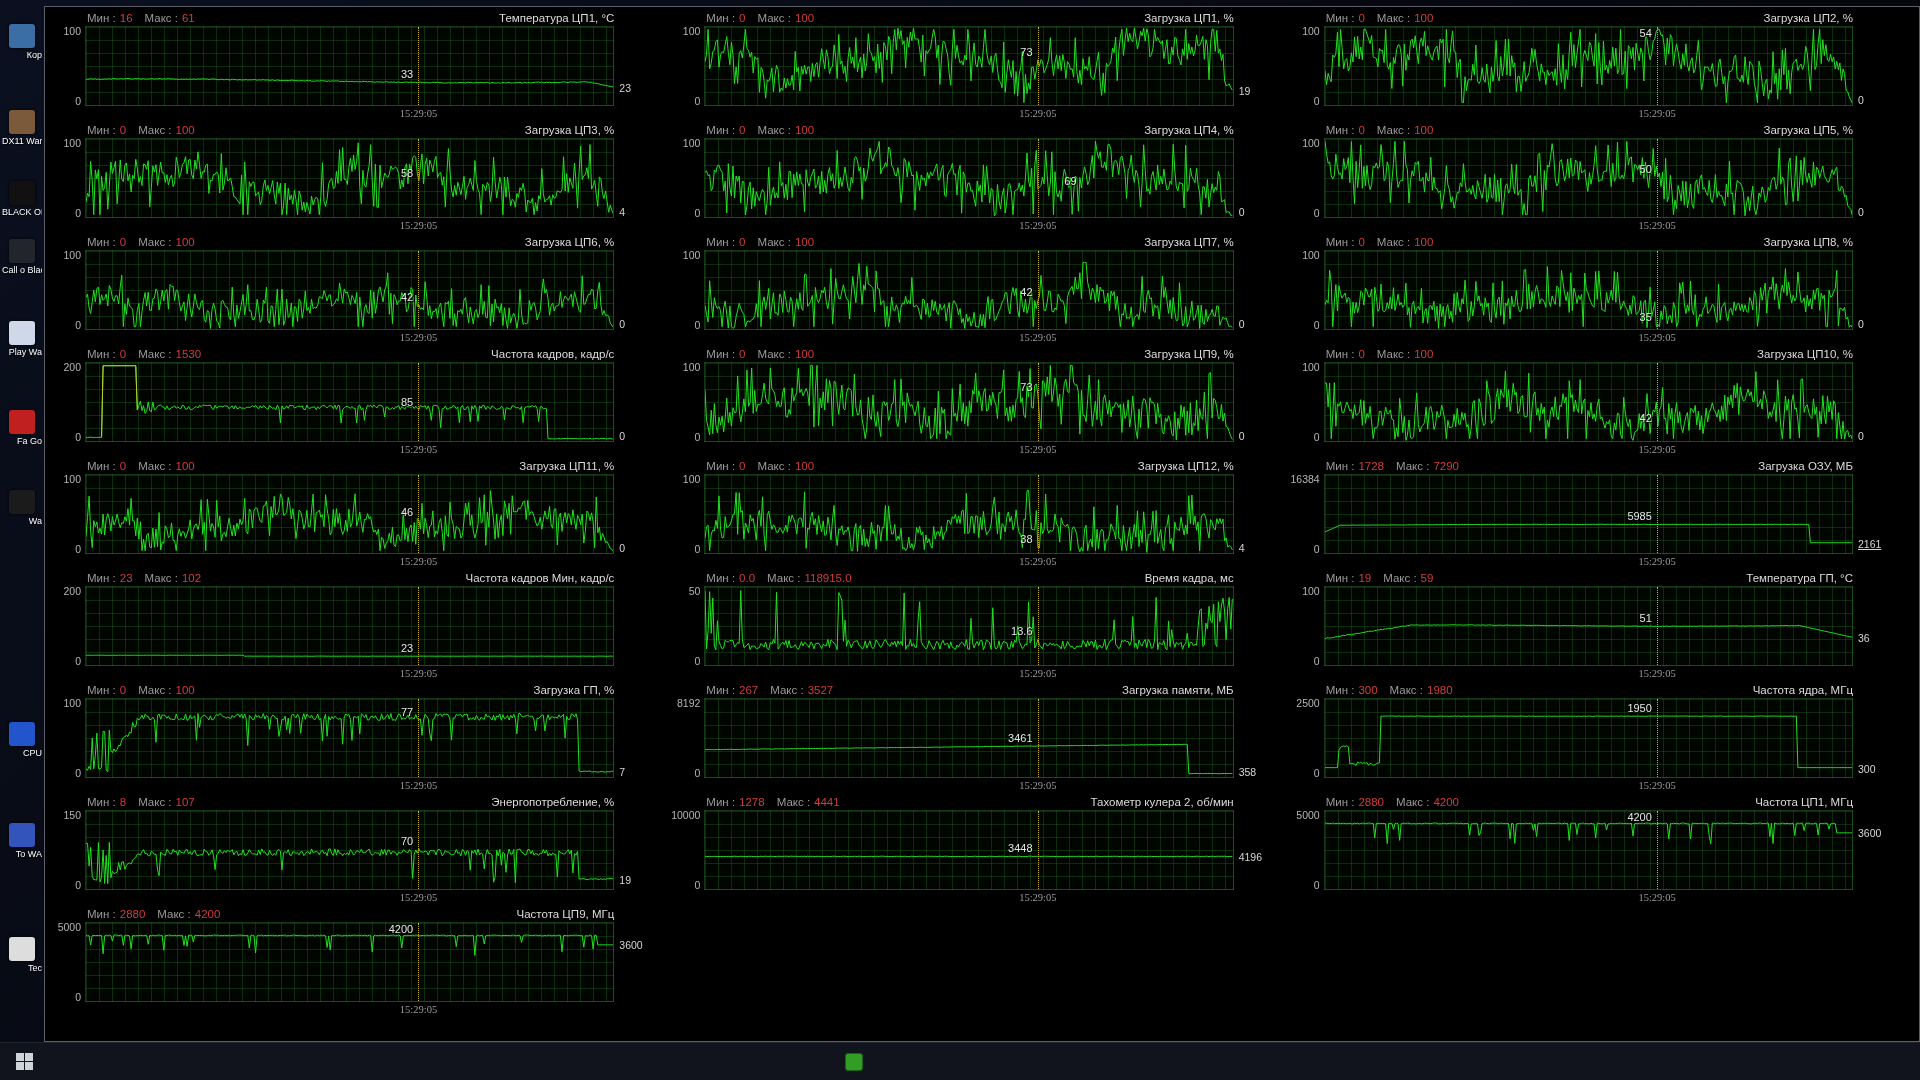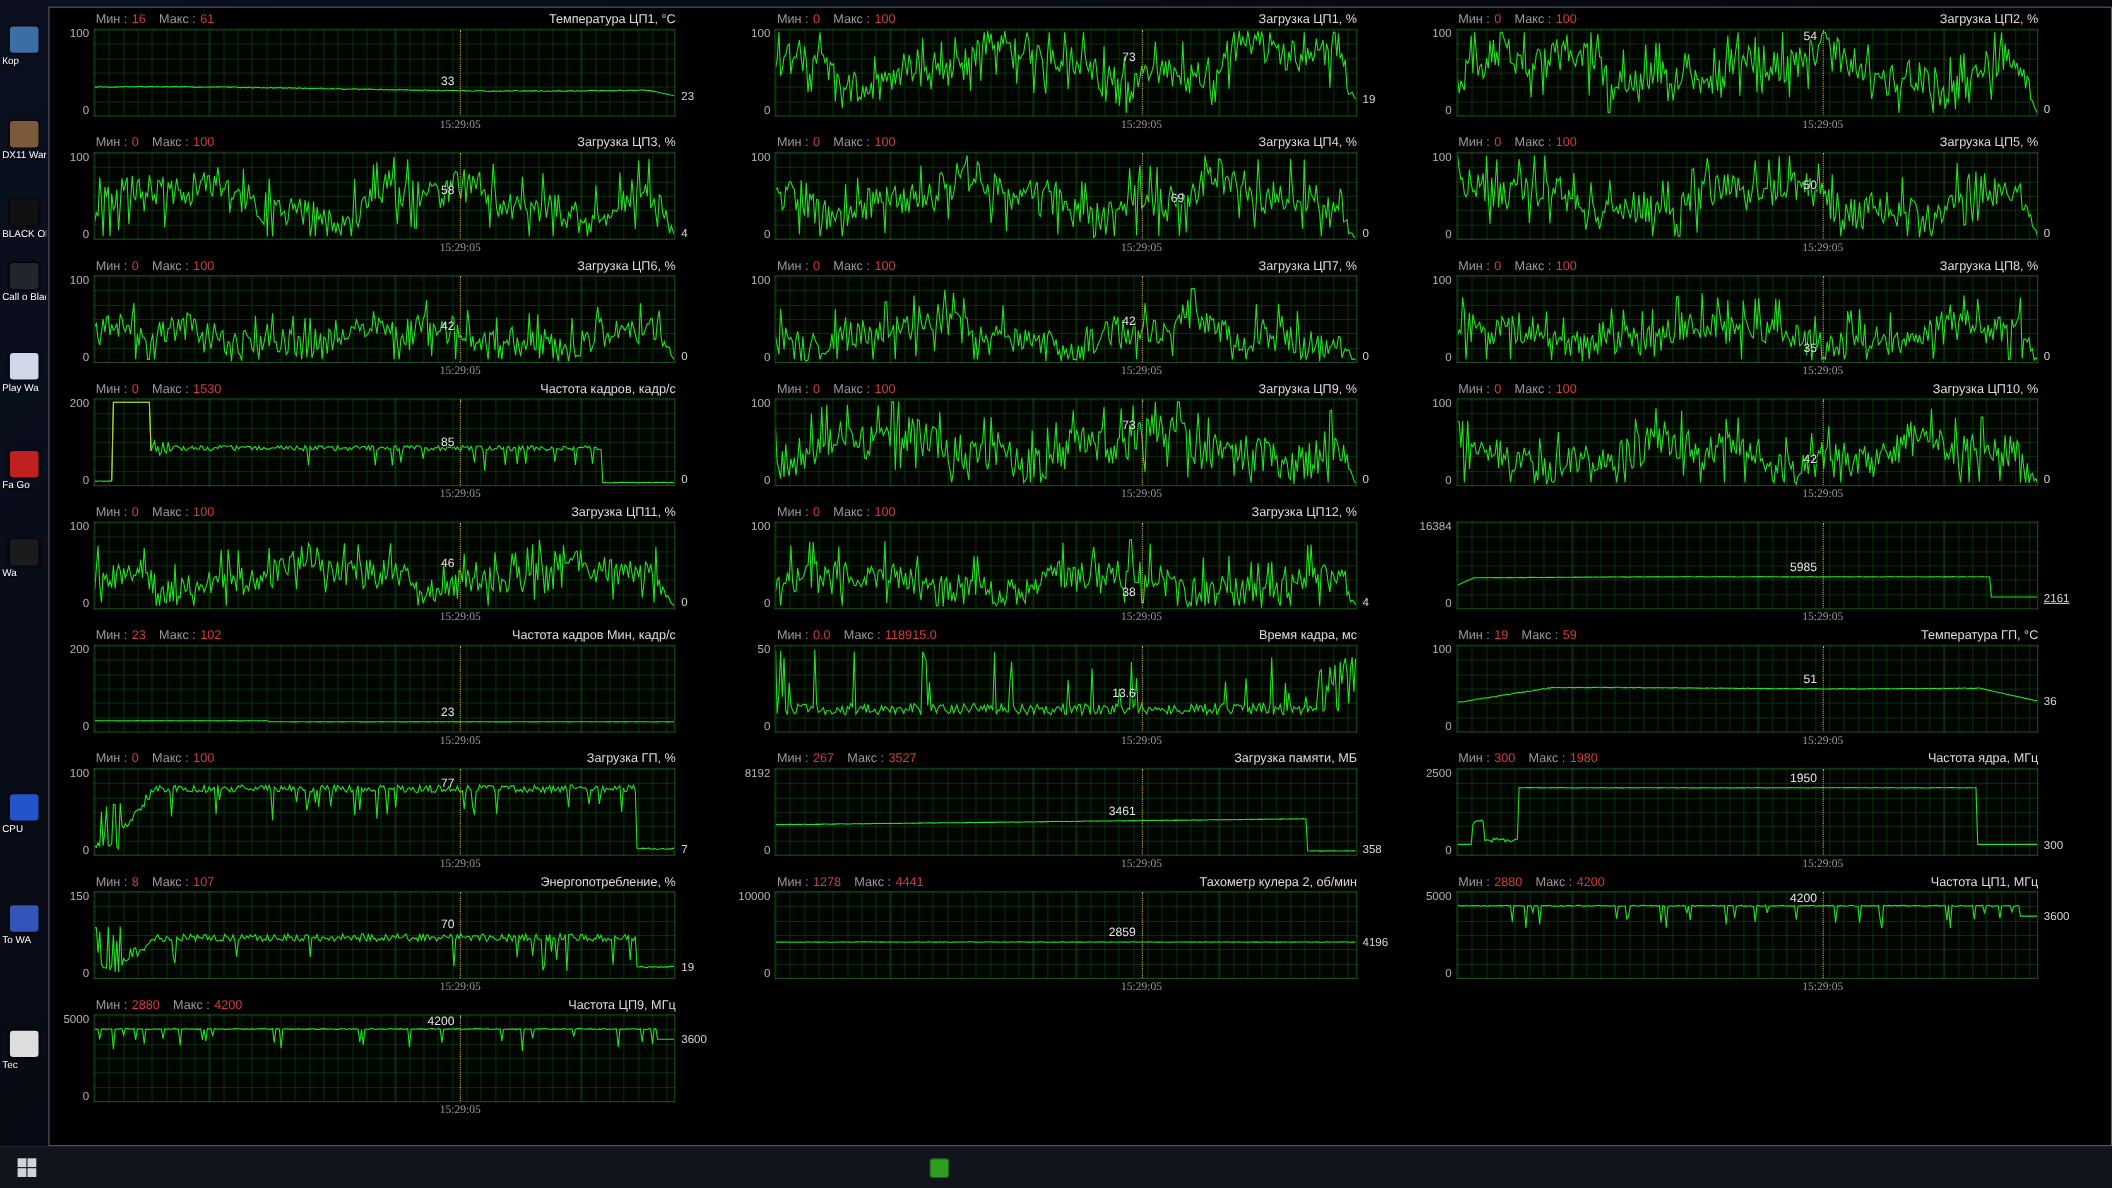--- a/index.html
+++ b/index.html
@@ -1,21 +1,21 @@
 <!DOCTYPE html>
 <html style="--trace: #21e121; --overlay: #c9c92e; --marker: #c8b422; --minmax: #d23c3c;"><head>
 <meta charset="utf-8">
 <style>
   *{margin:0;padding:0;box-sizing:border-box;}
   html,body{width:1920px;height:1080px;overflow:hidden;background:#06080d;
     font-family:"Liberation Sans","DejaVu Sans",sans-serif;}
   .desktop{position:absolute;inset:0;background:linear-gradient(135deg,#0b1020 0%,#05070c 60%,#03040a 100%);}
   
   .icons{position:absolute;left:0;top:0;width:44px;height:1042px;overflow:hidden;}
-  .dicon{position:absolute;left:2px;width:40px;text-align:left;cursor:pointer;}
+  .dicon{position:absolute;left:2px;width:40px;text-align:right;cursor:pointer;}
   .dicon:nth-child(1){top:24px;}
   .dicon:nth-child(2){top:110px;}
   .dicon:nth-child(3){top:181px;}
   .dicon:nth-child(4){top:239px;}
   .dicon:nth-child(5){top:321px;}
   .dicon:nth-child(6){top:410px;}
   .dicon:nth-child(7){top:490px;}
   .dicon:nth-child(8){top:722px;}
   .dicon:nth-child(9){top:823px;}
   .dicon:nth-child(10){top:937px;}
@@ -491,21 +491,21 @@
             </div>
             <div class="p-ylab">
               <span>10000</span>
               <span>0</span>
             </div>
             <div class="p-plot">
               <svg viewBox="0 0 1000 100" preserveAspectRatio="none">
                 <polyline points="0.0,58.17 2.9,58.30 5.9,58.36 8.8,58.12 11.8,58.29 14.7,58.26 17.7,58.10 20.6,58.24 23.6,58.31 26.5,58.37 29.5,58.36 32.4,58.42 35.4,58.49 38.3,58.22 41.3,58.40 44.2,58.18 47.2,58.45 50.1,58.38 53.1,58.12 56.0,57.91 59.0,58.17 61.9,58.46 64.9,58.21 67.8,58.03 70.8,58.27 73.7,58.19 76.7,58.29 79.6,58.42 82.6,58.01 85.5,58.14 88.5,58.17 91.4,58.39 94.4,58.50 97.3,58.47 100.3,58.47 103.2,58.40 106.2,57.92 109.1,58.39 112.1,58.13 115.0,57.92 118.0,58.25 120.9,58.21 123.9,58.08 126.8,58.07 129.8,58.46 132.7,58.39 135.7,58.28 138.6,58.04 141.6,58.07 144.5,58.19 147.5,58.17 150.4,57.96 153.4,58.04 156.3,57.94 159.3,58.36 162.2,57.93 165.2,57.99 168.1,58.20 171.1,57.98 174.0,58.21 177.0,58.17 179.9,58.33 182.9,58.04 185.8,58.27 188.8,57.96 191.7,58.46 194.7,57.96 197.6,58.29 200.6,58.12 203.5,58.11 206.5,58.25 209.4,58.32 212.4,58.08 215.3,58.12 218.3,58.21 221.2,58.39 224.2,58.42 227.1,58.43 230.1,58.23 233.0,58.11 236.0,58.45 238.9,58.35 241.9,58.06 244.8,57.92 247.8,58.15 250.7,58.45 253.7,58.16 256.6,58.42 259.6,58.11 262.5,57.98 265.5,58.07 268.4,58.19 271.4,58.44 274.3,58.26 277.3,58.22 280.2,58.39 283.2,57.94 286.1,58.30 289.1,58.27 292.0,57.93 295.0,58.11 297.9,58.39 300.9,58.43 303.8,58.43 306.8,58.25 309.7,58.27 312.7,58.20 315.6,58.13 318.6,58.32 321.5,58.15 324.5,58.04 327.4,58.18 330.4,58.21 333.3,57.96 336.3,57.95 339.2,57.93 342.2,58.39 345.1,58.10 348.1,58.32 351.0,58.47 354.0,58.32 356.9,58.38 359.9,58.18 362.8,58.04 365.8,58.19 368.7,58.00 371.7,58.23 374.6,58.29 377.6,58.07 380.5,58.15 383.5,58.29 386.4,58.41 389.4,58.20 392.3,57.91 395.3,58.44 398.2,58.19 401.2,58.42 404.1,58.15 407.1,58.04 410.0,58.10 413.0,58.37 415.9,58.15 418.9,58.00 421.8,58.02 424.8,57.94 427.7,58.20 430.7,57.94 433.6,58.38 436.6,58.03 439.5,58.44 442.5,58.27 445.4,57.92 448.4,58.40 451.3,58.26 454.3,57.99 457.2,58.03 460.2,57.98 463.1,58.32 466.1,58.43 469.0,58.32 472.0,58.42 474.9,58.48 477.9,58.25 480.8,58.20 483.8,58.50 486.7,58.41 489.7,58.34 492.6,58.06 495.6,57.99 498.5,58.26 501.5,58.45 504.4,58.20 507.4,58.40 510.3,58.00 513.3,57.99 516.2,58.44 519.2,58.12 522.1,58.33 525.1,58.33 528.0,58.36 531.0,58.43 533.9,58.48 536.9,58.09 539.8,57.93 542.8,58.22 545.7,58.14 548.7,58.40 551.6,58.35 554.6,58.45 557.5,57.90 560.5,58.31 563.4,57.95 566.4,58.10 569.3,58.33 572.3,58.39 575.2,58.26 578.2,57.94 581.1,58.21 584.1,58.22 587.0,58.38 590.0,58.49 592.9,58.13 595.9,58.01 598.8,58.41 601.8,58.34 604.7,58.34 607.7,58.43 610.6,58.34 613.6,57.91 616.5,57.92 619.5,57.97 622.4,58.38 625.4,58.05 628.3,58.15 631.3,58.08 634.2,58.12 637.2,58.31 640.1,58.10 643.1,58.01 646.0,57.94 649.0,58.09 651.9,58.11 654.9,58.38 657.8,58.14 660.8,58.27 663.7,58.28 666.7,58.23 669.6,58.17 672.6,58.49 675.5,58.44 678.5,58.49 681.4,58.25 684.4,58.47 687.3,58.08 690.3,58.21 693.2,58.23 696.2,58.10 699.1,58.24 702.1,58.12 705.0,58.31 708.0,57.93 710.9,58.18 713.9,58.31 716.8,58.29 719.8,58.35 722.7,58.04 725.7,58.23 728.6,58.46 731.6,58.06 734.5,58.36 737.5,58.50 740.4,57.98 743.4,57.97 746.3,58.23 749.3,58.50 752.2,58.29 755.2,58.24 758.1,58.01 761.1,58.40 764.0,57.94 767.0,58.41 769.9,58.08 772.9,58.17 775.8,57.93 778.8,58.20 781.7,57.95 784.7,58.42 787.6,58.25 790.6,58.26 793.5,58.08 796.5,58.16 799.4,58.01 802.4,58.21 805.3,58.21 808.3,58.25 811.2,58.48 814.2,58.29 817.1,58.37 820.1,58.07 823.0,58.01 826.0,58.34 828.9,57.98 831.9,58.39 834.8,58.12 837.8,58.48 840.7,58.20 843.7,57.98 846.6,58.18 849.6,58.35 852.5,58.26 855.5,58.32 858.4,58.42 861.4,58.45 864.3,58.05 867.3,58.49 870.2,58.02 873.2,58.41 876.1,57.95 879.1,58.34 882.0,58.24 885.0,58.17 887.9,58.46 890.9,58.16 893.8,58.29 896.8,57.97 899.7,58.50 902.7,58.20 905.6,57.94 908.6,58.21 911.5,58.22 914.5,58.08 917.4,58.02 920.4,58.43 923.3,58.49 926.3,58.33 929.2,58.19 932.2,57.94 935.1,58.00 938.1,58.47 941.0,58.48 944.0,58.09 946.9,58.42 949.9,57.95 952.8,58.05 955.8,58.44 958.7,58.12 961.7,58.08 964.6,58.17 967.6,58.32 970.5,58.08 973.5,57.94 976.4,58.18 979.4,57.97 982.3,58.16 985.3,57.90 988.2,58.42 991.2,58.38 994.1,58.31 997.1,58.34 1000.0,58.18" fill="none" stroke="#21e121" stroke-width="1" vector-effect="non-scaling-stroke"></polyline>
               </svg>
               <div class="p-marker"></div>
-              <span class="p-mid" style="top: 40.0761%;">2859</span>
+              <span class="p-mid" style="top: 40.0761%;">3448</span>
             </div>
             <div class="p-val">
               <span class="p-cur" style="top: 51%;">4196</span>
             </div>
             <div class="p-time">
               <span>15:29:05</span>
             </div>
           </div>
         </div>
         <div class="col">
@@ -595,20 +595,24 @@
               <span class="p-mid" style="top: 63.0035%;">42</span>
             </div>
             <div class="p-val">
               <span class="p-cur" style="top: 85%;">0</span>
             </div>
             <div class="p-time">
               <span>15:29:05</span>
             </div>
           </div>
           <div class="panel">
+            <div class="p-head">
+              <div class="p-mm"><span class="mm-lab">Мин :</span><span class="mm-val">1728</span><span class="mm-lab">Макс :</span><span class="mm-val">7290</span></div>
+              <div class="p-title">Загрузка ОЗУ, МБ</div>
+            </div>
             <div class="p-ylab">
               <span>16384</span>
               <span>0</span>
             </div>
             <div class="p-plot">
               <svg viewBox="0 0 1000 100" preserveAspectRatio="none">
                 <polyline points="0.0,73.00 2.9,72.12 5.9,71.23 8.8,70.35 11.8,69.46 14.7,68.58 17.7,67.69 20.6,66.81 23.6,65.92 26.5,65.04 29.5,64.15 32.4,64.41 35.4,64.44 38.3,64.35 41.3,64.44 44.2,64.30 47.2,64.41 50.1,64.26 53.1,64.13 56.0,64.18 59.0,64.47 61.9,64.29 64.9,64.24 67.8,64.29 70.8,64.10 73.7,64.34 76.7,64.13 79.6,64.32 82.6,64.35 85.5,64.23 88.5,64.20 91.4,63.97 94.4,64.22 97.3,64.32 100.3,64.05 103.2,64.13 106.2,64.19 109.1,63.98 112.1,64.21 115.0,64.13 118.0,64.26 120.9,64.17 123.9,63.96 126.8,63.97 129.8,63.95 132.7,63.86 135.7,64.11 138.6,64.06 141.6,64.11 144.5,64.01 147.5,64.08 150.4,64.13 153.4,64.00 156.3,63.90 159.3,63.95 162.2,63.85 165.2,63.96 168.1,64.06 171.1,63.78 174.0,63.78 177.0,63.69 179.9,64.04 182.9,63.74 185.8,63.75 188.8,63.80 191.7,63.73 194.7,63.74 197.6,63.80 200.6,63.92 203.5,63.72 206.5,63.95 209.4,63.68 212.4,63.58 215.3,63.81 218.3,63.68 221.2,63.56 224.2,63.65 227.1,63.62 230.1,63.68 233.0,63.55 236.0,63.58 238.9,63.62 241.9,63.46 244.8,63.57 247.8,63.54 250.7,63.70 253.7,63.70 256.6,63.49 259.6,63.39 262.5,63.61 265.5,63.41 268.4,63.48 271.4,63.35 274.3,63.45 277.3,63.54 280.2,63.60 283.2,63.42 286.1,63.42 289.1,63.35 292.0,63.64 295.0,63.59 297.9,63.62 300.9,63.25 303.8,63.55 306.8,63.21 309.7,63.36 312.7,63.42 315.6,63.18 318.6,63.33 321.5,63.53 324.5,63.43 327.4,63.27 330.4,63.36 333.3,63.17 336.3,63.39 339.2,63.30 342.2,63.12 345.1,63.35 348.1,63.29 351.0,63.38 354.0,63.48 356.9,63.18 359.9,63.38 362.8,63.17 365.8,63.35 368.7,63.32 371.7,63.34 374.6,63.37 377.6,63.43 380.5,63.21 383.5,63.23 386.4,63.30 389.4,63.39 392.3,63.13 395.3,63.25 398.2,63.11 401.2,63.19 404.1,63.21 407.1,63.44 410.0,63.35 413.0,63.13 415.9,63.23 418.9,63.28 421.8,63.12 424.8,63.44 427.7,63.38 430.7,63.40 433.6,63.45 436.6,63.18 439.5,63.20 442.5,63.41 445.4,63.19 448.4,63.22 451.3,63.11 454.3,63.34 457.2,63.28 460.2,63.12 463.1,63.28 466.1,63.37 469.0,63.20 472.0,63.31 474.9,63.40 477.9,63.35 480.8,63.47 483.8,63.49 486.7,63.47 489.7,63.41 492.6,63.25 495.6,63.17 498.5,63.30 501.5,63.44 504.4,63.22 507.4,63.20 510.3,63.14 513.3,63.35 516.2,63.33 519.2,63.13 522.1,63.11 525.1,63.12 528.0,63.21 531.0,63.42 533.9,63.27 536.9,63.12 539.8,63.34 542.8,63.34 545.7,63.18 548.7,63.23 551.6,63.19 554.6,63.38 557.5,63.45 560.5,63.23 563.4,63.39 566.4,63.38 569.3,63.13 572.3,63.46 575.2,63.39 578.2,63.16 581.1,63.41 584.1,63.45 587.0,63.10 590.0,63.50 592.9,63.32 595.9,63.30 598.8,63.45 601.8,63.17 604.7,63.16 607.7,63.11 610.6,63.35 613.6,63.42 616.5,63.49 619.5,63.32 622.4,63.48 625.4,63.40 628.3,63.43 631.3,63.28 634.2,63.36 637.2,63.25 640.1,63.43 643.1,63.34 646.0,63.21 649.0,63.30 651.9,63.32 654.9,63.34 657.8,63.34 660.8,63.16 663.7,63.30 666.7,63.33 669.6,63.33 672.6,63.43 675.5,63.33 678.5,63.43 681.4,63.15 684.4,63.47 687.3,63.28 690.3,63.22 693.2,63.11 696.2,63.23 699.1,63.48 702.1,63.30 705.0,63.35 708.0,63.23 710.9,63.46 713.9,63.23 716.8,63.40 719.8,63.27 722.7,63.24 725.7,63.50 728.6,63.47 731.6,63.17 734.5,63.46 737.5,63.29 740.4,63.19 743.4,63.26 746.3,63.14 749.3,63.17 752.2,63.26 755.2,63.44 758.1,63.28 761.1,63.12 764.0,63.26 767.0,63.28 769.9,63.25 772.9,63.46 775.8,63.20 778.8,63.46 781.7,63.24 784.7,63.29 787.6,63.29 790.6,63.20 793.5,63.47 796.5,63.22 799.4,63.20 802.4,63.46 805.3,63.25 808.3,63.47 811.2,63.31 814.2,63.33 817.1,63.26 820.1,63.41 823.0,63.15 826.0,63.16 828.9,63.12 831.9,63.43 834.8,63.49 837.8,63.32 840.7,63.14 843.7,63.34 846.6,63.24 849.6,63.41 852.5,63.13 855.5,63.14 858.4,63.24 861.4,63.48 864.3,63.23 867.3,63.39 870.2,63.17 873.2,63.11 876.1,63.50 879.1,63.48 882.0,63.26 885.0,63.16 887.9,63.19 890.9,63.33 893.8,63.49 896.8,63.22 899.7,63.20 902.7,63.26 905.6,63.12 908.6,63.44 911.5,63.31 914.5,63.31 917.4,63.48 920.4,86.80 923.3,86.80 926.3,86.80 929.2,86.80 932.2,86.80 935.1,86.80 938.1,86.80 941.0,86.80 944.0,86.80 946.9,86.80 949.9,86.80 952.8,86.80 955.8,86.80 958.7,86.80 961.7,86.80 964.6,86.80 967.6,86.80 970.5,86.80 973.5,86.80 976.4,86.80 979.4,86.80 982.3,86.80 985.3,86.80 988.2,86.80 991.2,86.80 994.1,86.80 997.1,86.80 1000.0,86.80" fill="none" stroke="#21e121" stroke-width="1" vector-effect="non-scaling-stroke"></polyline>
               </svg>
               <div class="p-marker"></div>
               <span class="p-mid" style="top: 45.2807%;">5985</span>

